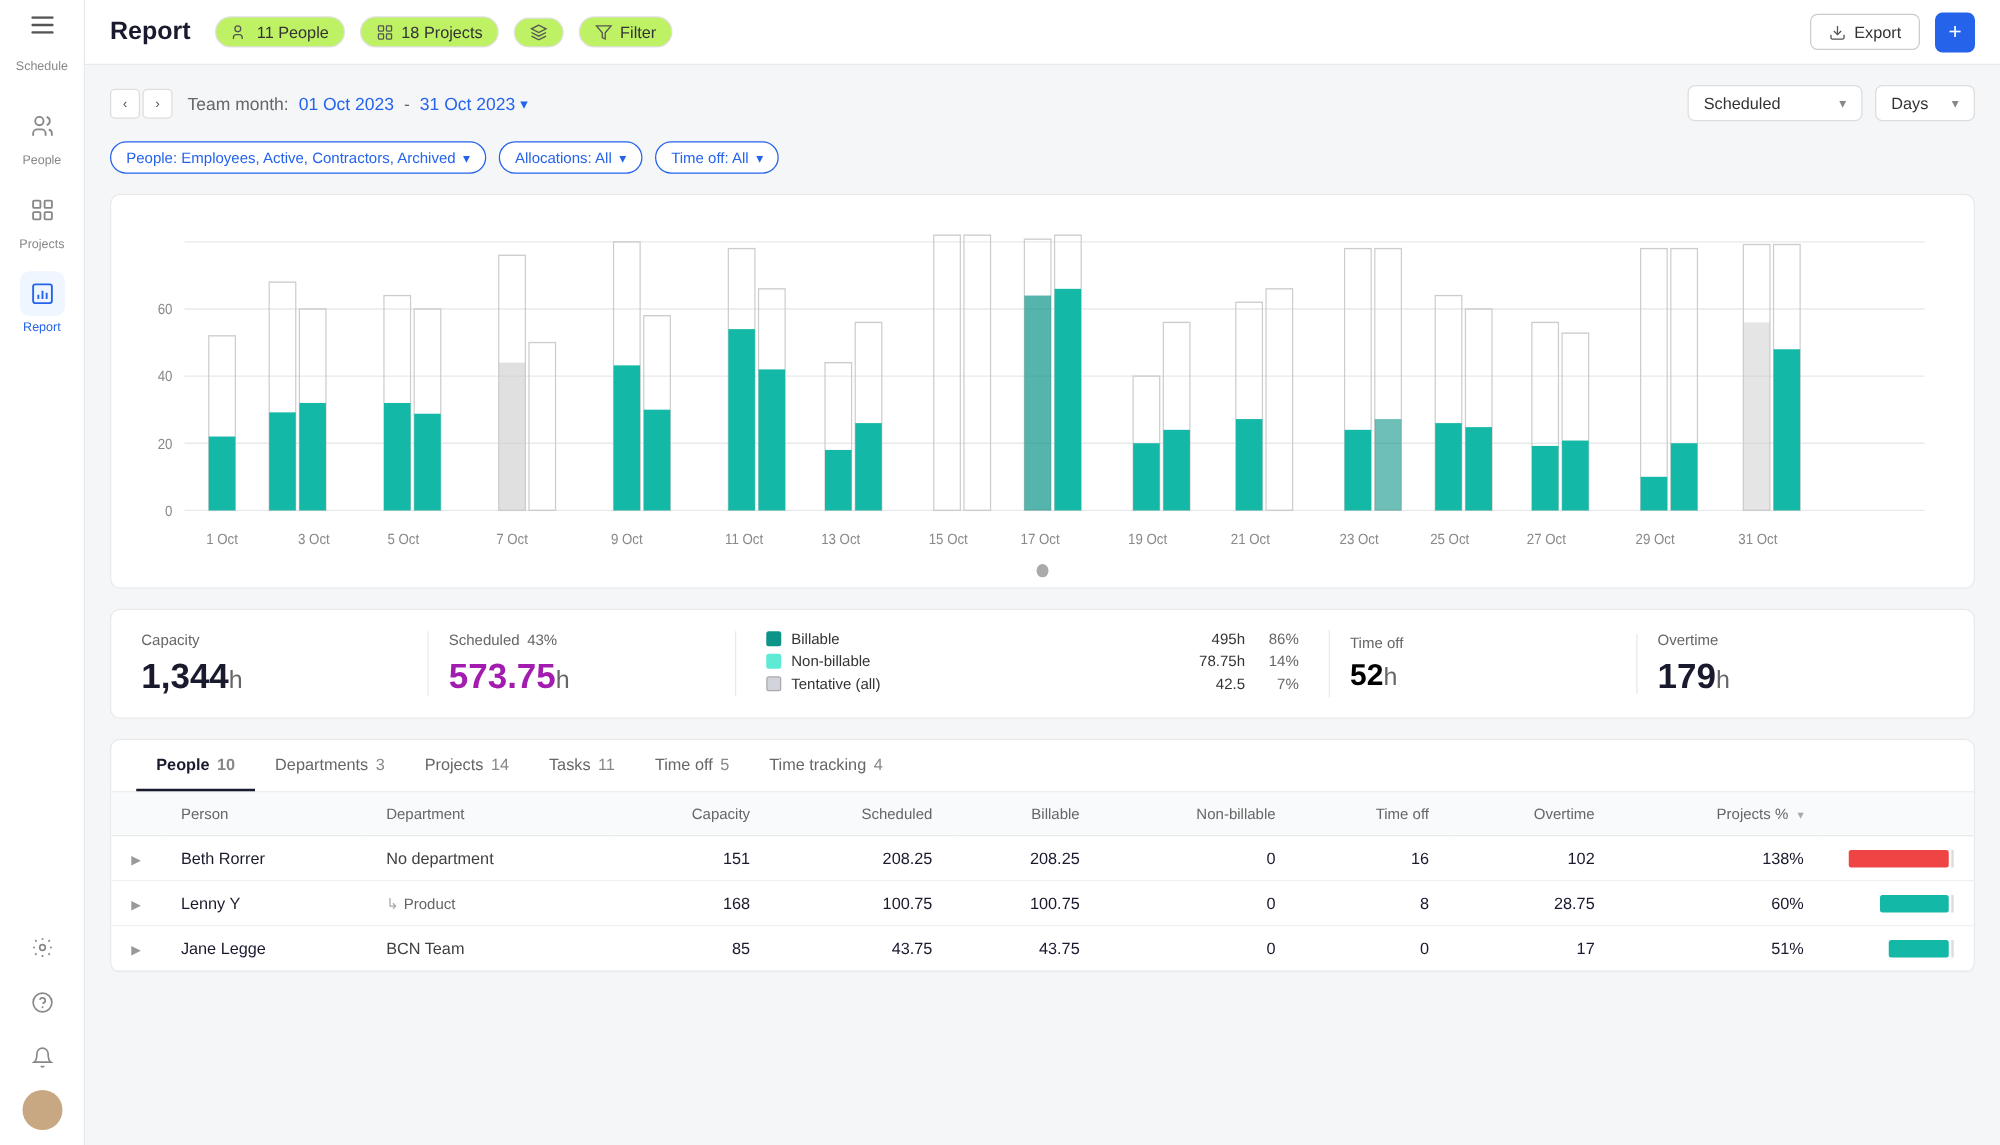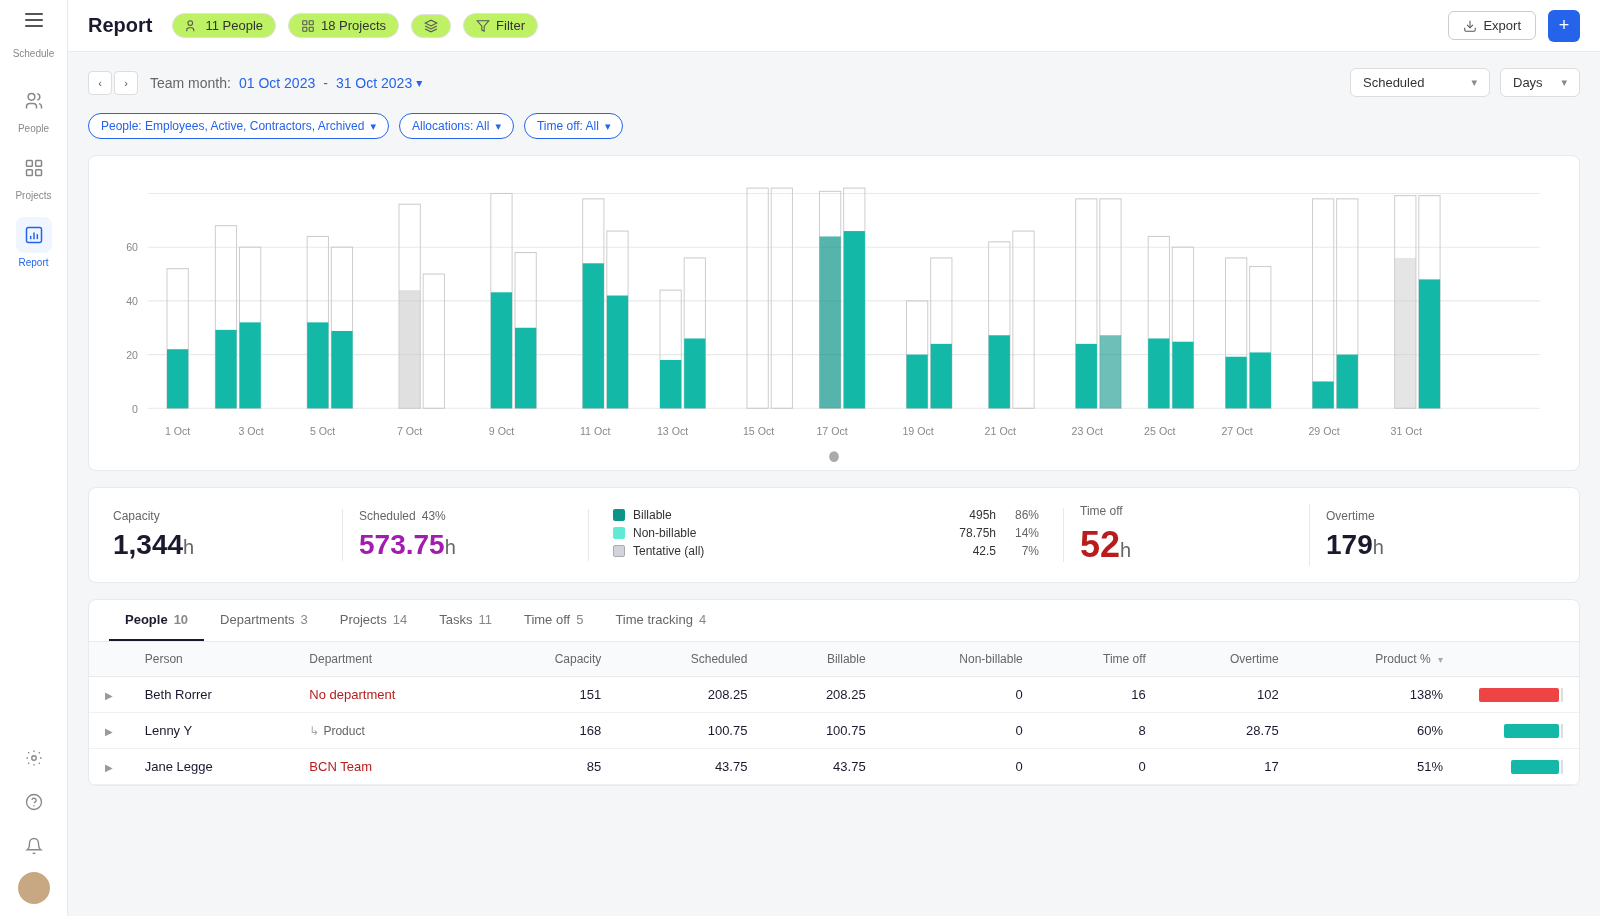--- a/index.html
+++ b/index.html
@@ -142,21 +142,21 @@
     .table-wrap { overflow: auto; }
     table { width: 100%; border-collapse: collapse; font-size: 13px; }
     thead tr { background: #f9fafb; }
     th {
       padding: 10px 16px; text-align: left; font-size: 12px;
       color: #666; font-weight: 500; border-bottom: 1px solid #e8e9eb;
       white-space: nowrap;
     }
     td { padding: 10px 16px; border-bottom: 1px solid #f0f0f0; color: #1a1a2e; }
     .expand-icon { color: #999; cursor: pointer; font-size: 10px; }
-    .department-tag { color: #b91c1c; }
+    .department-tag { color: #404040; }
     .sub-dept { color: #666; font-size: 12px; display: flex; align-items: center; gap: 4px; }
     .bar-cell { display: flex; align-items: center; justify-content: flex-end; }
     .bar-vis { height: 14px; border-radius: 2px; }
     .bar-red { background: #ef4444; }
     .bar-teal { background: #14b8a6; }
     .bar-divider { width: 2px; height: 14px; background: #ddd; margin-left: 2px; }
   </style>
 </head>
 <body>
 
@@ -479,21 +479,21 @@
           <span class="legend-pct">7%</span>
         </div>
       </div>
 
 
       <div class="stat-block">
         <div class="stat-label">
           <span>Time off</span>
         </div>
         <div>
-          <span style="font-size:36px;font-weight:700;color:#b91c1c;">52</span><span class="stat-unit">h</span>
+          <span style="font-size:24px;font-weight:700;color:#000000;">52</span><span class="stat-unit">h</span>
         </div>
       </div>
 
       <div class="stat-block">
         <div class="stat-label">
           <span>Overtime</span>
         </div>
         <div>
           <span style="font-size:28px;font-weight:700;color:#1a1a2e;">179</span><span class="stat-unit">h</span>
         </div>
@@ -535,21 +535,21 @@
               <th style="width:30px;"></th>
               <th>Person</th>
               <th>Department</th>
               <th style="text-align:right;">Capacity</th>
               <th style="text-align:right;">Scheduled</th>
               <th style="text-align:right;">Billable</th>
               <th style="text-align:right;">Non-billable</th>
               <th style="text-align:right;">Time off</th>
               <th style="text-align:right;">Overtime</th>
               <th style="text-align:right;">
-                <span>Product %</span>
+                <span>Projects %</span>
                 <span style="margin-left:4px;font-size:10px;color:#aaa;">▾</span>
               </th>
               <th style="width:120px;"></th>
             </tr>
           </thead>
           <tbody>
 
             <tr>
               <td><span class="expand-icon">▶</span></td>
               <td>Beth Rorrer</td>

